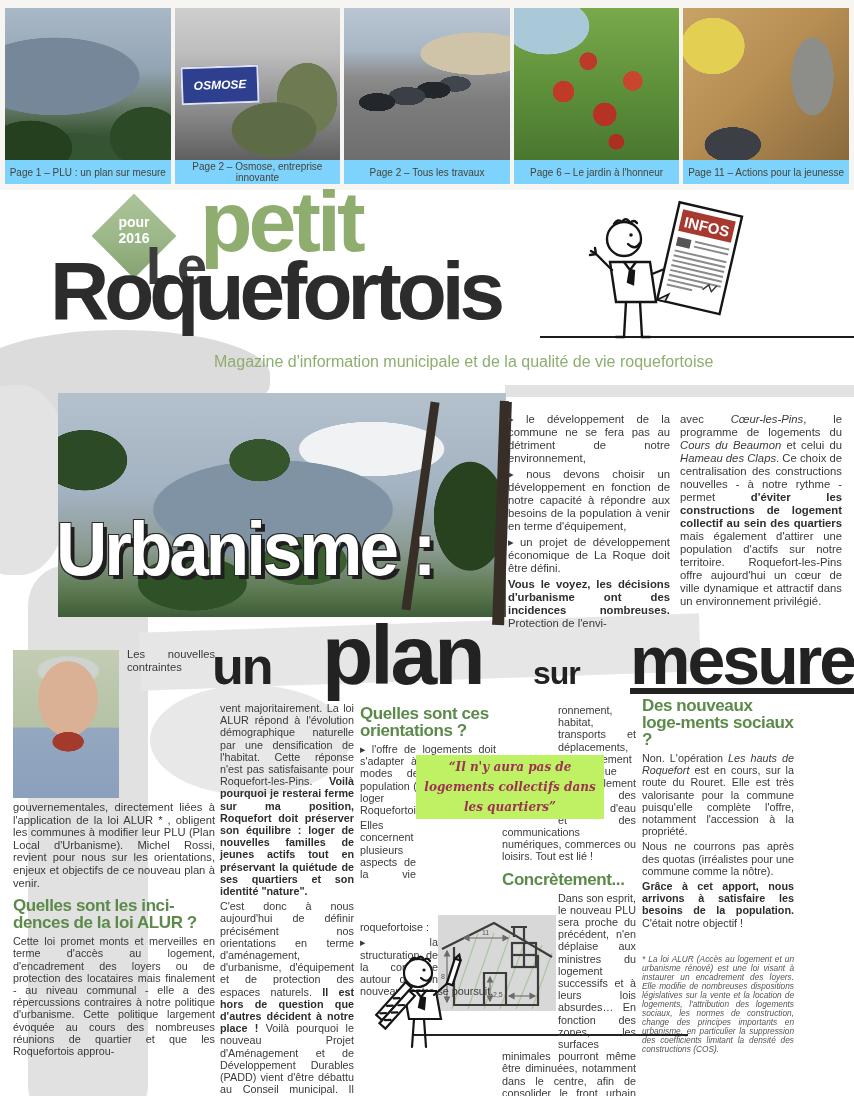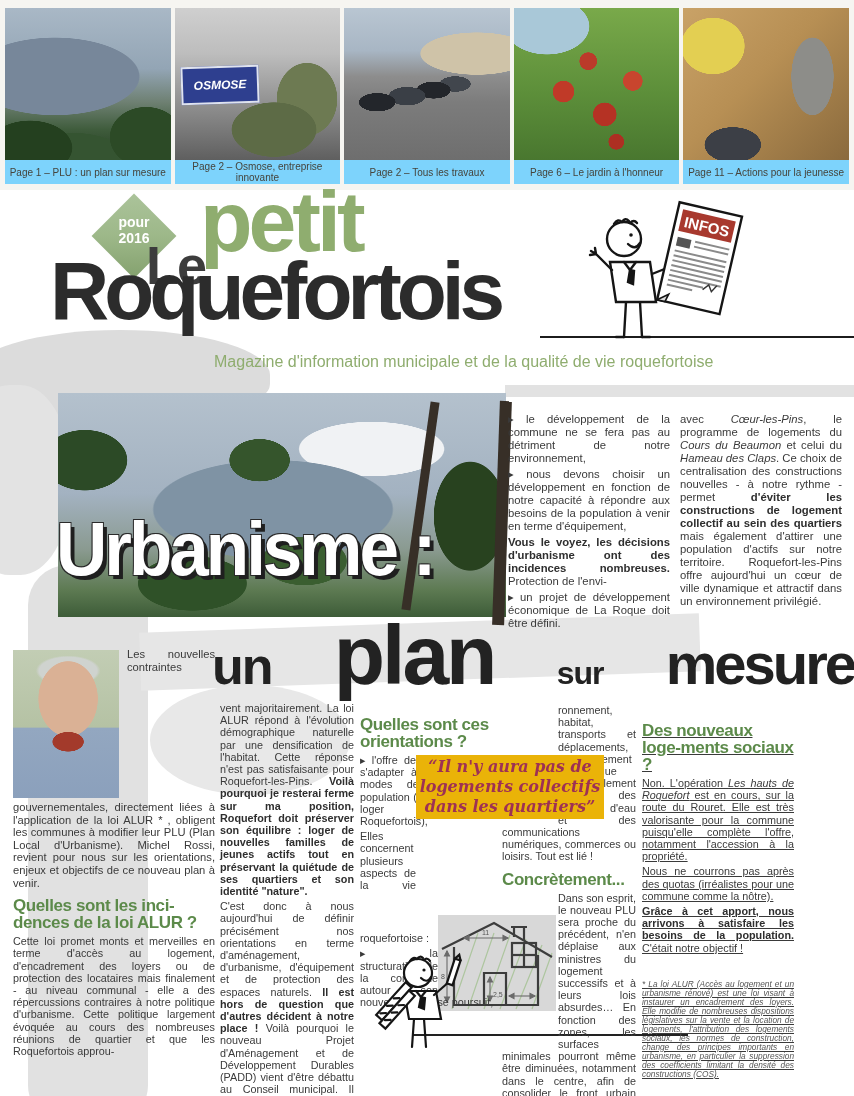--- a/index.html
+++ b/index.html
@@ -84,45 +84,45 @@
   .trunk1{left:358px;top:8px;width:9px;height:210px;transform:rotate(8deg);}
   .trunk2{left:438px;top:8px;width:12px;height:224px;transform:rotate(2deg);}
   .urbanisme{position:absolute;left:56px;top:128px;width:452px;z-index:2;color:#fff;
      font-size:71px;font-weight:900;letter-spacing:-3px;line-height:1;transform:scaleY(1.08);
      text-shadow:4px 4px 0 #1f1f1f,-1px -1px 0 #2a2a2a,1px -1px 0 #2a2a2a,-1px 1px 0 #2a2a2a;}
   .big2{position:absolute;left:212px;top:222px;width:642px;z-index:2;display:flex;
      align-items:baseline;justify-content:space-between;color:#222;font-weight:900;}
   .big2 .w-un{font-size:52px;letter-spacing:-2px;}
   .big2 .w-plan{font-size:84px;letter-spacing:-3px;}
   .big2 .w-sur{font-size:32px;letter-spacing:-1px;}
-  .big2 .w-mesure{font-size:58px;letter-spacing:-3px;}
+  .big2 .w-mesure{font-size:68px;letter-spacing:-3px;text-decoration:underline;}
   .hcol{position:absolute;top:28px;z-index:1;font-size:11.3px;line-height:13px;text-align:justify;}
   .hcol1{left:508px;width:162px;}
   .hcol2{left:680px;width:162px;}
   .col{position:absolute;z-index:3;font-size:10.8px;line-height:12.2px;text-align:justify;}
   .colA{left:13px;top:263px;width:202px;}
   .colB{left:220px;top:317px;width:134px;}
   .colC{left:360px;top:319px;width:136px;}
   .colD{left:502px;top:319px;width:134px;}
-  .colE{left:642px;top:325px;width:152px;text-decoration:underline;}
+  .colE{left:642px;top:311px;width:152px;}
   .colA .intro{font-size:11.2px;line-height:12.6px;font-weight:500;}
   .portrait{float:left;width:106px;height:148px;margin:2px 8px 3px 0;background:
     radial-gradient(ellipse 16px 10px at 52% 62%, #a33a2b 96%, transparent 100%),
     radial-gradient(ellipse 30px 38px at 52% 33%, #dab195 98%, transparent 100%),
     radial-gradient(ellipse 34px 16px at 52% 14%, #cfd3cf 85%, transparent 95%),
     linear-gradient(180deg,#c2cdb4 0%,#b5c2a4 52%,#93a7c0 53%,#8ba0bc 100%);}
   h3.green{color:#5c8a4a;font-size:17px;line-height:17px;font-weight:800;letter-spacing:-0.4px;
     margin:8px 0 4px 0;text-align:left;}
-  h3.first{margin-top:12px;}
+  h3.first{margin-top:1px;}
   .b{font-weight:700;color:#2e2e2e;}
   .i{font-style:italic;}
   p{margin:0 0 3px 0;}
   .quote{position:absolute;left:416px;top:370px;width:188px;z-index:4;text-align:center;
-    font-family:"DejaVu Serif",serif;font-style:italic;font-weight:700;font-size:16px;
-    line-height:20px;color:#9e3154;background:#eab308;padding:2px 0;}
+    font-family:"DejaVu Serif",serif;font-style:italic;font-weight:700;font-size:12px;
+    line-height:20px;color:#9e3154;background:#bef264;padding:2px 0;}
   .sp-qr{float:right;width:80px;height:88px;margin-top:14px;}
   .sp-ql{float:left;width:56px;height:76px;margin-top:42px;}
   .sp-dr{float:right;width:58px;height:46px;margin-top:2px;}
   .sp-dl{float:left;width:56px;height:96px;margin-top:55px;}
   .house{position:absolute;left:438px;top:530px;z-index:2;}
   .architect{position:absolute;left:356px;top:566px;z-index:3;}
   .ground2{position:absolute;left:412px;top:649px;width:276px;height:2px;background:#222;z-index:2;}
   .footnote{font-size:8.3px;line-height:9px;font-style:italic;color:#555;margin-top:26px;
     text-align:justify;}
 </style>
@@ -220,22 +220,22 @@
 
     <div class="hero-photo">
       <div class="trunk trunk1"></div>
       <div class="trunk trunk2"></div>
     </div>
     <div class="urbanisme">Urbanisme :</div>
 
     <div class="hcol hcol1">
       <p><span>▸ le développement de la commune ne se fera pas au détriment de notre environnement,</span></p>
       <p><span>▸ nous devons choisir un développement en fonction de notre capacité à répondre aux besoins de la population à venir en terme d'équipement,</span></p>
+      <p><span>▸ un projet de développement économique de La Roque doit être défini.</span></p>
       <p><span class="b">Vous le voyez, les décisions d'urbanisme ont des incidences nombreuses.</span><span> Protection de l'envi-</span></p>
-      <p><span>▸ un projet de développement économique de La Roque doit être défini.</span></p>
     </div>
     <div class="hcol hcol2">
       <p><span>avec </span><span class="i">Cœur-les-Pins</span><span>, le programme de logements du </span><span class="i">Cours du Beaumon</span><span> et celui du </span><span class="i">Hameau des Claps</span><span>. Ce choix de centralisation des constructions nouvelles - à notre rythme - permet </span><span class="b">d'éviter les constructions de logement collectif au sein des quartiers</span><span> mais également d'attirer une population d'actifs sur notre territoire. Roquefort-les-Pins offre aujourd'hui un cœur de ville dynamique et attractif dans un environnement privilégié.</span></p>
     </div>
 
     <div class="big2">
       <span class="w-un">un</span>
       <span class="w-plan">plan</span>
       <span class="w-sur">sur</span>
       <span class="w-mesure">mesure</span>

